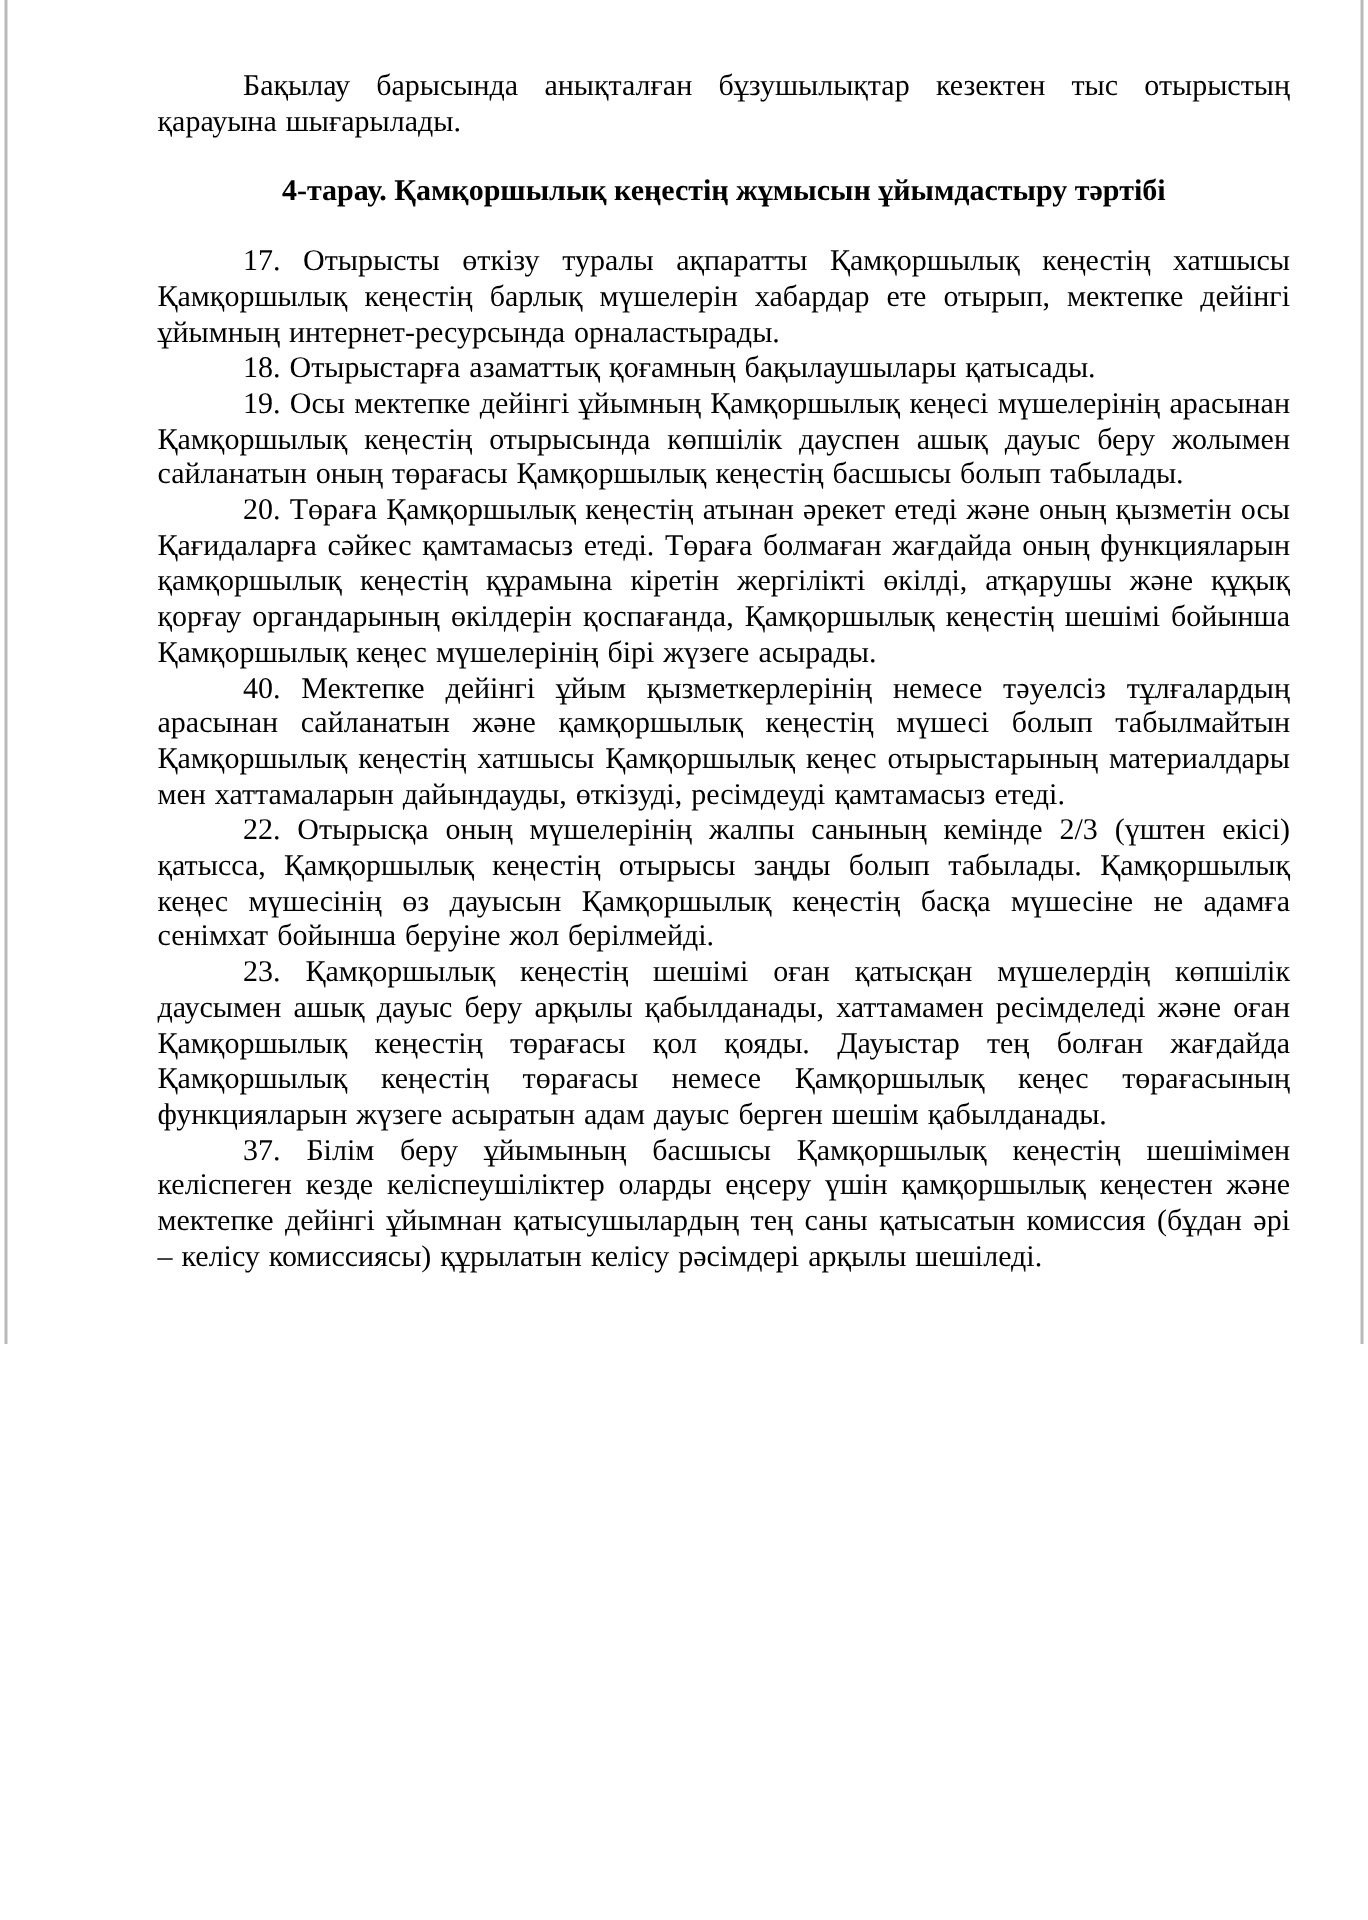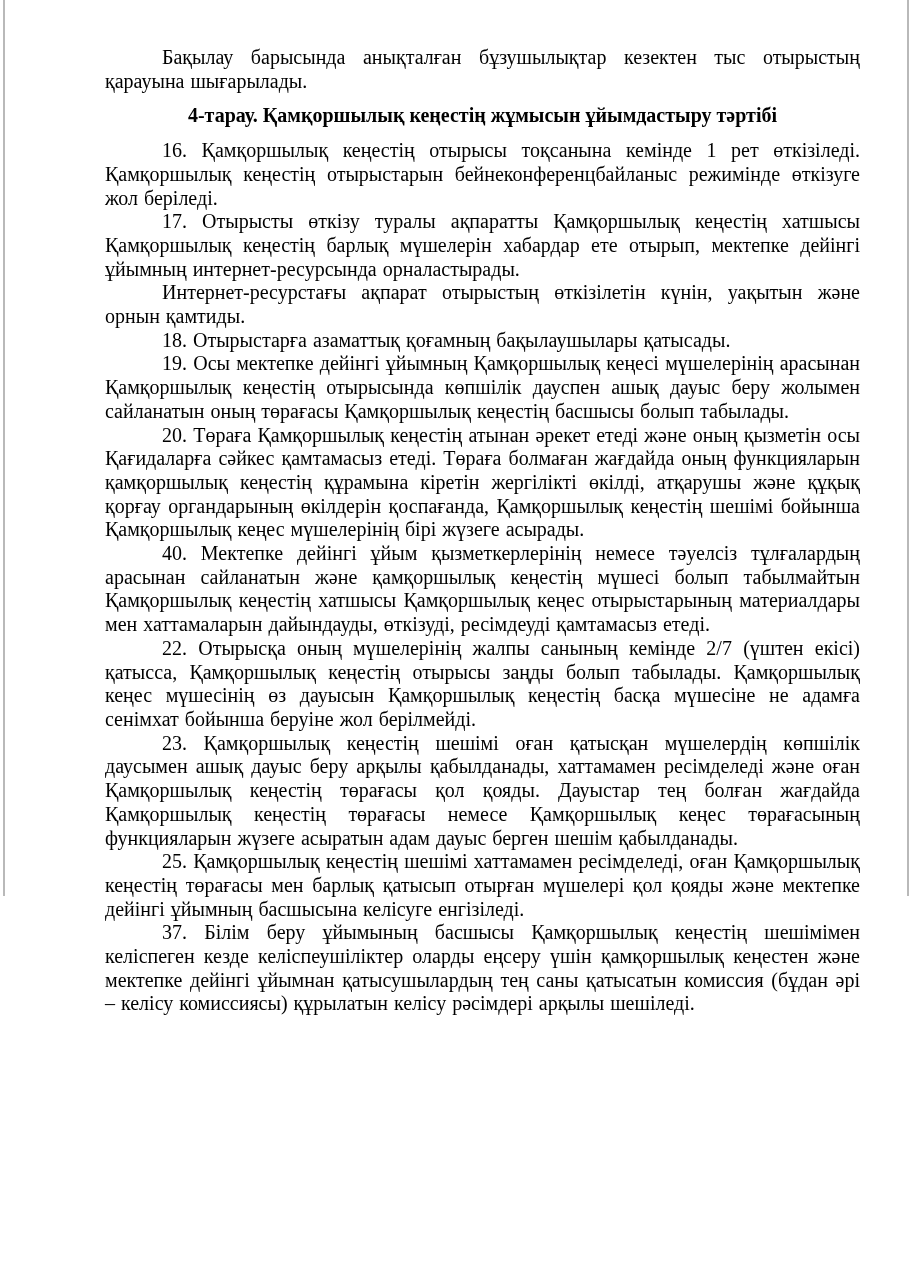--- a/index.html
+++ b/index.html
@@ -30,43 +30,40 @@
   }
   .content p {
     margin: 0;
     font-size: 20px;
     line-height: 23.7px;
     text-align: justify;
     text-indent: 57px;
     word-spacing: 1px;
   }
   .chapter-heading {
-    margin: 11px 0;
+    margin: 23px 0;
     font-size: 20px;
     line-height: 23.7px;
     font-weight: bold;
     text-align: center;
   }
 </style>
 </head>
 <body>
 
 <div class="page">
   <div class="content">
 
     <p>Бақылау барысында анықталған бұзушылықтар кезектен тыс отырыстың қарауына шығарылады.</p>
 
     <h2 class="chapter-heading">4-тарау. Қамқоршылық кеңестің жұмысын ұйымдастыру тәртібі</h2>
 
-    <p>16. Қамқоршылық кеңестің отырысы тоқсанына кемінде 1 рет өткізіледі. Қамқоршылық кеңестің отырыстарын бейнеконференцбайланыс режимінде өткізуге жол беріледі.</p>
     <p>17. Отырысты өткізу туралы ақпаратты Қамқоршылық кеңестің хатшысы Қамқоршылық кеңестің барлық мүшелерін хабардар ете отырып, мектепке дейінгі ұйымның интернет-ресурсында орналастырады.</p>
-    <p>Интернет-ресурстағы ақпарат отырыстың өткізілетін күнін, уақытын және орнын қамтиды.</p>
     <p>18. Отырыстарға азаматтық қоғамның бақылаушылары қатысады.</p>
     <p>19. Осы мектепке дейінгі ұйымның Қамқоршылық кеңесі мүшелерінің арасынан Қамқоршылық кеңестің отырысында көпшілік дауспен ашық дауыс беру жолымен сайланатын оның төрағасы Қамқоршылық кеңестің басшысы болып табылады.</p>
     <p>20. Төраға Қамқоршылық кеңестің атынан әрекет етеді және оның қызметін осы Қағидаларға сәйкес қамтамасыз етеді. Төраға болмаған жағдайда оның функцияларын қамқоршылық кеңестің құрамына кіретін жергілікті өкілді, атқарушы және құқық қорғау органдарының өкілдерін қоспағанда, Қамқоршылық кеңестің шешімі бойынша Қамқоршылық кеңес мүшелерінің бірі жүзеге асырады.</p>
     <p>40. Мектепке дейінгі ұйым қызметкерлерінің немесе тәуелсіз тұлғалардың арасынан сайланатын және қамқоршылық кеңестің мүшесі болып табылмайтын Қамқоршылық кеңестің хатшысы Қамқоршылық кеңес отырыстарының материалдары мен хаттамаларын дайындауды, өткізуді, ресімдеуді қамтамасыз етеді.</p>
-    <p>22. Отырысқа оның мүшелерінің жалпы санының кемінде 2/7 (үштен екісі) қатысса, Қамқоршылық кеңестің отырысы заңды болып табылады. Қамқоршылық кеңес мүшесінің өз дауысын Қамқоршылық кеңестің басқа мүшесіне не адамға сенімхат бойынша беруіне жол берілмейді.</p>
+    <p>22. Отырысқа оның мүшелерінің жалпы санының кемінде 2/3 (үштен екісі) қатысса, Қамқоршылық кеңестің отырысы заңды болып табылады. Қамқоршылық кеңес мүшесінің өз дауысын Қамқоршылық кеңестің басқа мүшесіне не адамға сенімхат бойынша беруіне жол берілмейді.</p>
     <p>23. Қамқоршылық кеңестің шешімі оған қатысқан мүшелердің көпшілік даусымен ашық дауыс беру арқылы қабылданады, хаттамамен ресімделеді және оған Қамқоршылық кеңестің төрағасы қол қояды. Дауыстар тең болған жағдайда Қамқоршылық кеңестің төрағасы немесе Қамқоршылық кеңес төрағасының функцияларын жүзеге асыратын адам дауыс берген шешім қабылданады.</p>
-    <p>25. Қамқоршылық кеңестің шешімі хаттамамен ресімделеді, оған Қамқоршылық кеңестің төрағасы мен барлық қатысып отырған мүшелері қол қояды және мектепке дейінгі ұйымның басшысына келісуге енгізіледі.</p>
     <p>37. Білім беру ұйымының басшысы Қамқоршылық кеңестің шешімімен келіспеген кезде келіспеушіліктер оларды еңсеру үшін қамқоршылық кеңестен және мектепке дейінгі ұйымнан қатысушылардың тең саны қатысатын комиссия (бұдан әрі – келісу комиссиясы) құрылатын келісу рәсімдері арқылы шешіледі.</p>
 
   </div>
 </div>
 
 </body></html>

